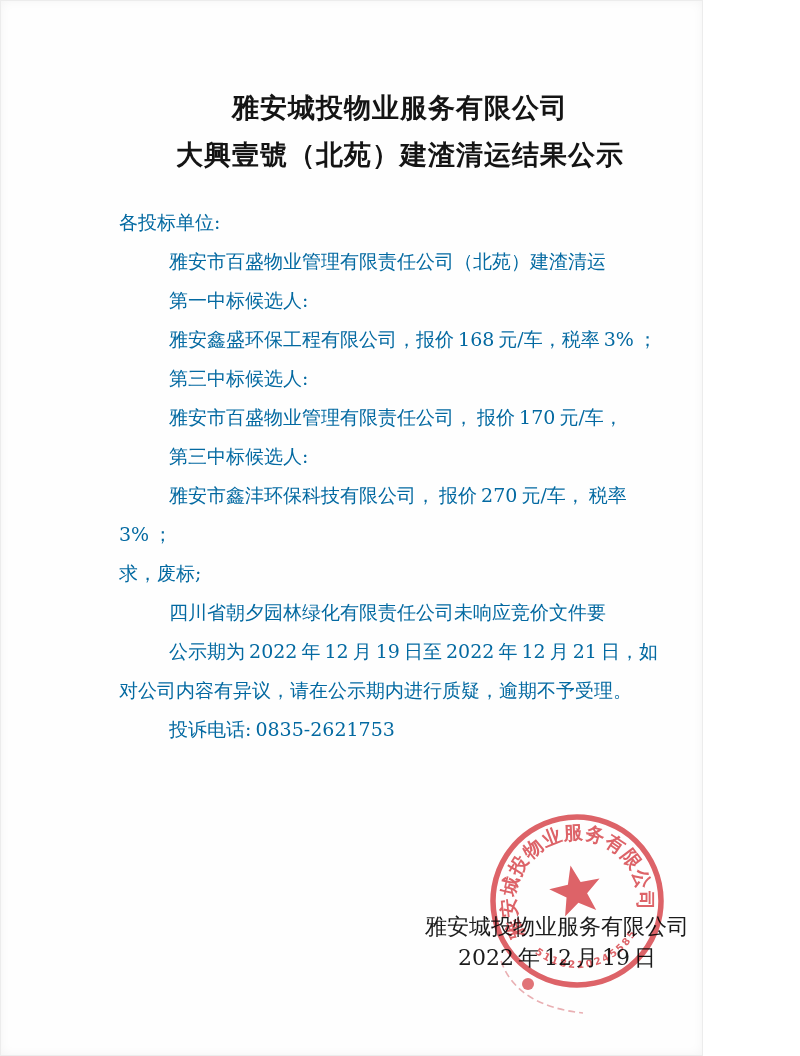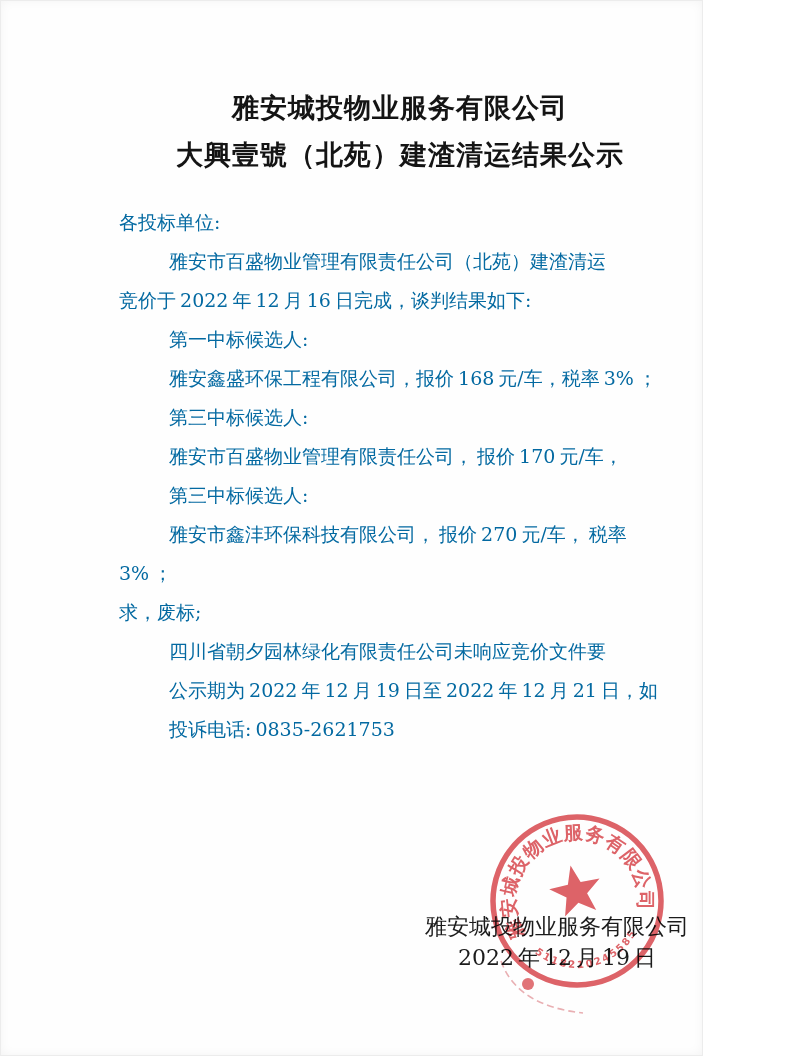--- a/index.html
+++ b/index.html
@@ -96,31 +96,31 @@
 <div class="page">
 
   <div class="title-block">
     <span class="title-line">雅安城投物业服务有限公司</span>
     <span class="title-line">大興壹號（北苑）建渣清运结果公示</span>
   </div>
 
   <div class="doc-body">
     <div class="line">各投标单位:</div>
     <div class="line indent">雅安市百盛物业管理有限责任公司（北苑）建渣清运</div>
-    <div class="line">竞价于 2022 年 12 月 16 日完成，谈判结果如下:</div>
     <div class="line indent">第一中标候选人:</div>
     <div class="line indent">雅安鑫盛环保工程有限公司，报价 168 元/车，税率 3% ；</div>
     <div class="line indent">第三中标候选人:</div>
     <div class="line indent">雅安市百盛物业管理有限责任公司， 报价 170 元/车，</div>
     <div class="line indent">第三中标候选人:</div>
     <div class="line indent">雅安市鑫沣环保科技有限公司， 报价 270 元/车， 税率</div>
     <div class="line">3% ；</div>
     <div class="line">求，废标;</div>
     <div class="line indent">四川省朝夕园林绿化有限责任公司未响应竞价文件要</div>
     <div class="line indent">公示期为 2022 年 12 月 19 日至 2022 年 12 月 21 日，如</div>
+    <div class="line">对公司内容有异议，请在公示期内进行质疑，逾期不予受理。</div>
     <div class="line indent">投诉电话: 0835-2621753</div>
   </div>
 
   <div class="signature-block">
     <div class="sig-company">雅安城投物业服务有限公司</div>
     <div class="sig-date">2022 年 12 月 19 日</div>
   </div>
 
   <div class="stamp">
     <svg width="240" height="240" viewBox="0 0 240 240">

